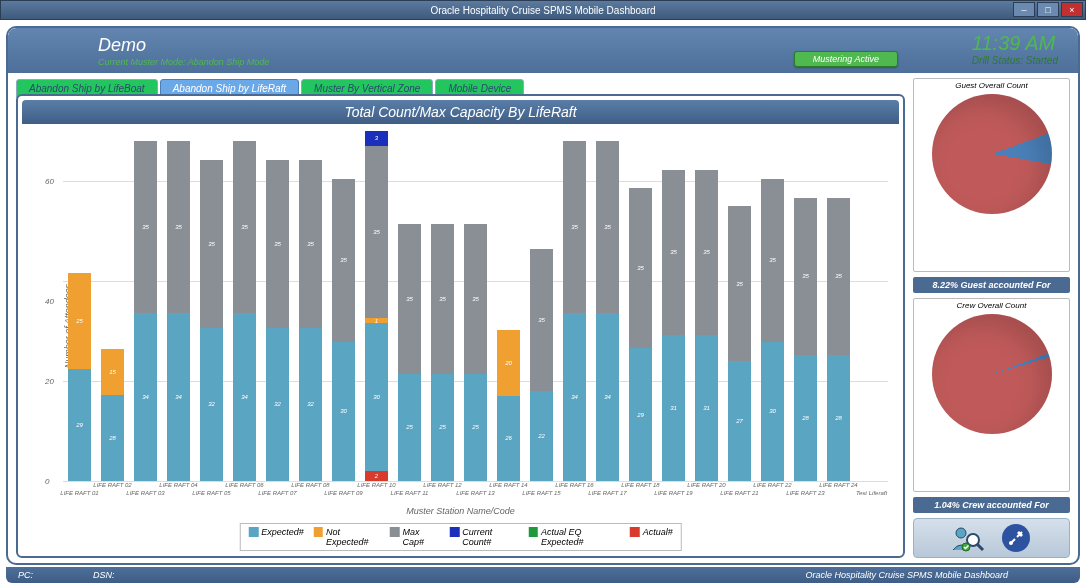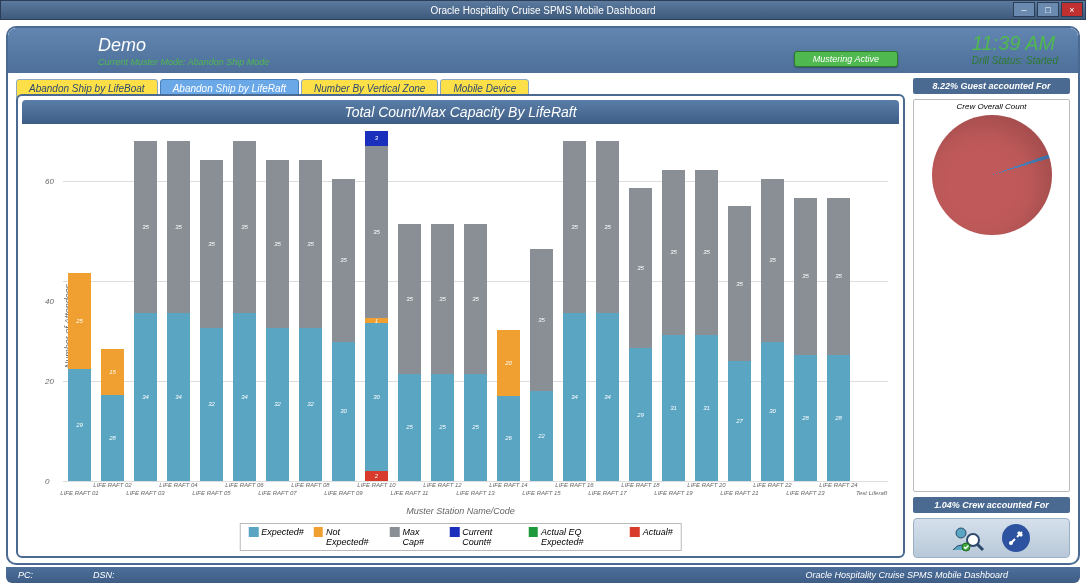--- a/index.html
+++ b/index.html
@@ -14,21 +14,21 @@
     .header-left .demo-title { color: #fff; font-size: 18px; font-weight: 300; }
     .muster-mode { color: #4fb84f; font-size: 9px; margin-top: 1px; }
     .header-right { position: absolute; right: 20px; top: 4px; }
     .clock { color: #4fb84f; font-size: 20px; }
     .drill-status { color: #2d7a2d; font-size: 10px; }
     .muster-badge { position: absolute; right: 180px; top: 23px; background: #4fb84f; border: 1px solid #2d7a2d; border-radius: 3px; padding: 2px 18px; color: #fff; font-size: 9px; box-shadow: 0 1px 2px rgba(0,0,0,.3); }
     .content-row { position: absolute; top: 45px; left: 0; right: 0; bottom: 0; display: flex; }
     .left-col { flex: 1; position: relative; padding: 5px 8px 5px 8px; }
     .right-col { width: 165px; padding: 5px 8px 5px 0; display: flex; flex-direction: column; gap: 5px; }
     .tabs-bar { display: flex; gap: 0; font-size: 10px; }
-    .tab { padding: 3px 12px; border: 1px solid #8ea8c4; background: #fde047; color: #2b4a6e; border-radius: 3px 3px 0 0; margin-right: 2px; position: relative; top: 1px; }
+    .tab { padding: 3px 12px; border: 1px solid #8ea8c4; background: #22c55e; color: #2b4a6e; border-radius: 3px 3px 0 0; margin-right: 2px; position: relative; top: 1px; }
     .tab.active { background: #6aa8e8; color: #fff; border-color: #4a7fb8; }
     .chart-card { border: 2px solid #4a6a92; border-radius: 6px; background: #fff; padding: 4px 4px 10px 4px; position: absolute; left: 8px; right: 8px; top: 21px; bottom: 5px; }
     .chart-title-bar { background: linear-gradient(#5a7ea8, #3e5d85); color: #fff; text-align: center; font-size: 14px; padding: 4px 0; border-radius: 4px 4px 0 0; }
     .chart-body { position: absolute; left: 45px; right: 15px; top: 35px; bottom: 75px; }
     .y-axis-label { position: absolute; left: 8px; top: 50%; transform: translateY(-50%) rotate(-90deg); font-size: 9px; color: #666; }
     .grid { position: absolute; inset: 0; }
     .grid-line { position: absolute; left: 0; right: 0; border-top: 1px solid #ddd; }
     .y-tick { position: absolute; left: -18px; font-size: 8px; color: #666; transform: translateY(-50%); }
     .bars-area { position: absolute; inset: 0; display: flex; align-items: flex-end; }
     .bar-group { flex: 1; display: flex; flex-direction: column-reverse; align-items: center; height: 100%; position: relative; }
@@ -75,21 +75,21 @@
         <div class="clock">11:39 AM</div>
         <div class="drill-status">Drill Status: Started</div>
       </div>
     </div>
 
     <div class="content-row">
       <div class="left-col">
         <div class="tabs-bar" id="tabs-bar">
             <div class="tab">Abandon Ship by LifeBoat</div>
             <div class="tab active">Abandon Ship by LifeRaft</div>
-            <div class="tab">Number By Vertical Zone</div>
+            <div class="tab">Muster By Vertical Zone</div>
             <div class="tab">Mobile Device</div>
           </div>
         <div class="chart-card">
           <div class="chart-title-bar">Total Count/Max Capacity By LifeRaft</div>
           <div class="y-axis-label">Number of Attendees</div>
           <div class="chart-body" id="chart-body">
             <div class="grid" id="grid">
                 <div class="grid-line" style="top: 100%;"></div>
                 <div class="y-tick" style="top: 100%;">0</div>
                 <div class="grid-line" style="top: 71.4286%;"></div>
@@ -305,20 +305,24 @@
               </div>
               <div class="legend-item">
                 <div class="sw" style="background: rgb(216, 58, 43);"></div>
                 <span>Actual#</span>
               </div>
             </div>
         </div>
       </div>
 
       <div class="right-col">
+        <div class="side-card">
+          <div class="label">Guest Overall Count</div>
+          <div class="pie" id="pie-guest" style="background: conic-gradient(from 70deg, rgb(74, 127, 184) 0deg, rgb(74, 127, 184) 29.592deg, rgb(192, 90, 90) 29.592deg, rgb(192, 90, 90) 360deg);"></div>
+        </div>
         <div class="side-footer">8.22% Guest accounted For</div>
 
         <div class="side-card">
           <div class="label">Crew Overall Count</div>
           <div class="pie" id="pie-crew" style="background: conic-gradient(from 70deg, rgb(74, 127, 184) 0deg, rgb(74, 127, 184) 3.744deg, rgb(192, 90, 90) 3.744deg, rgb(192, 90, 90) 360deg);"></div>
         </div>
         <div class="side-footer">1.04% Crew accounted For</div>
 
         <div class="tool-row">
           <div class="tool-btn">

